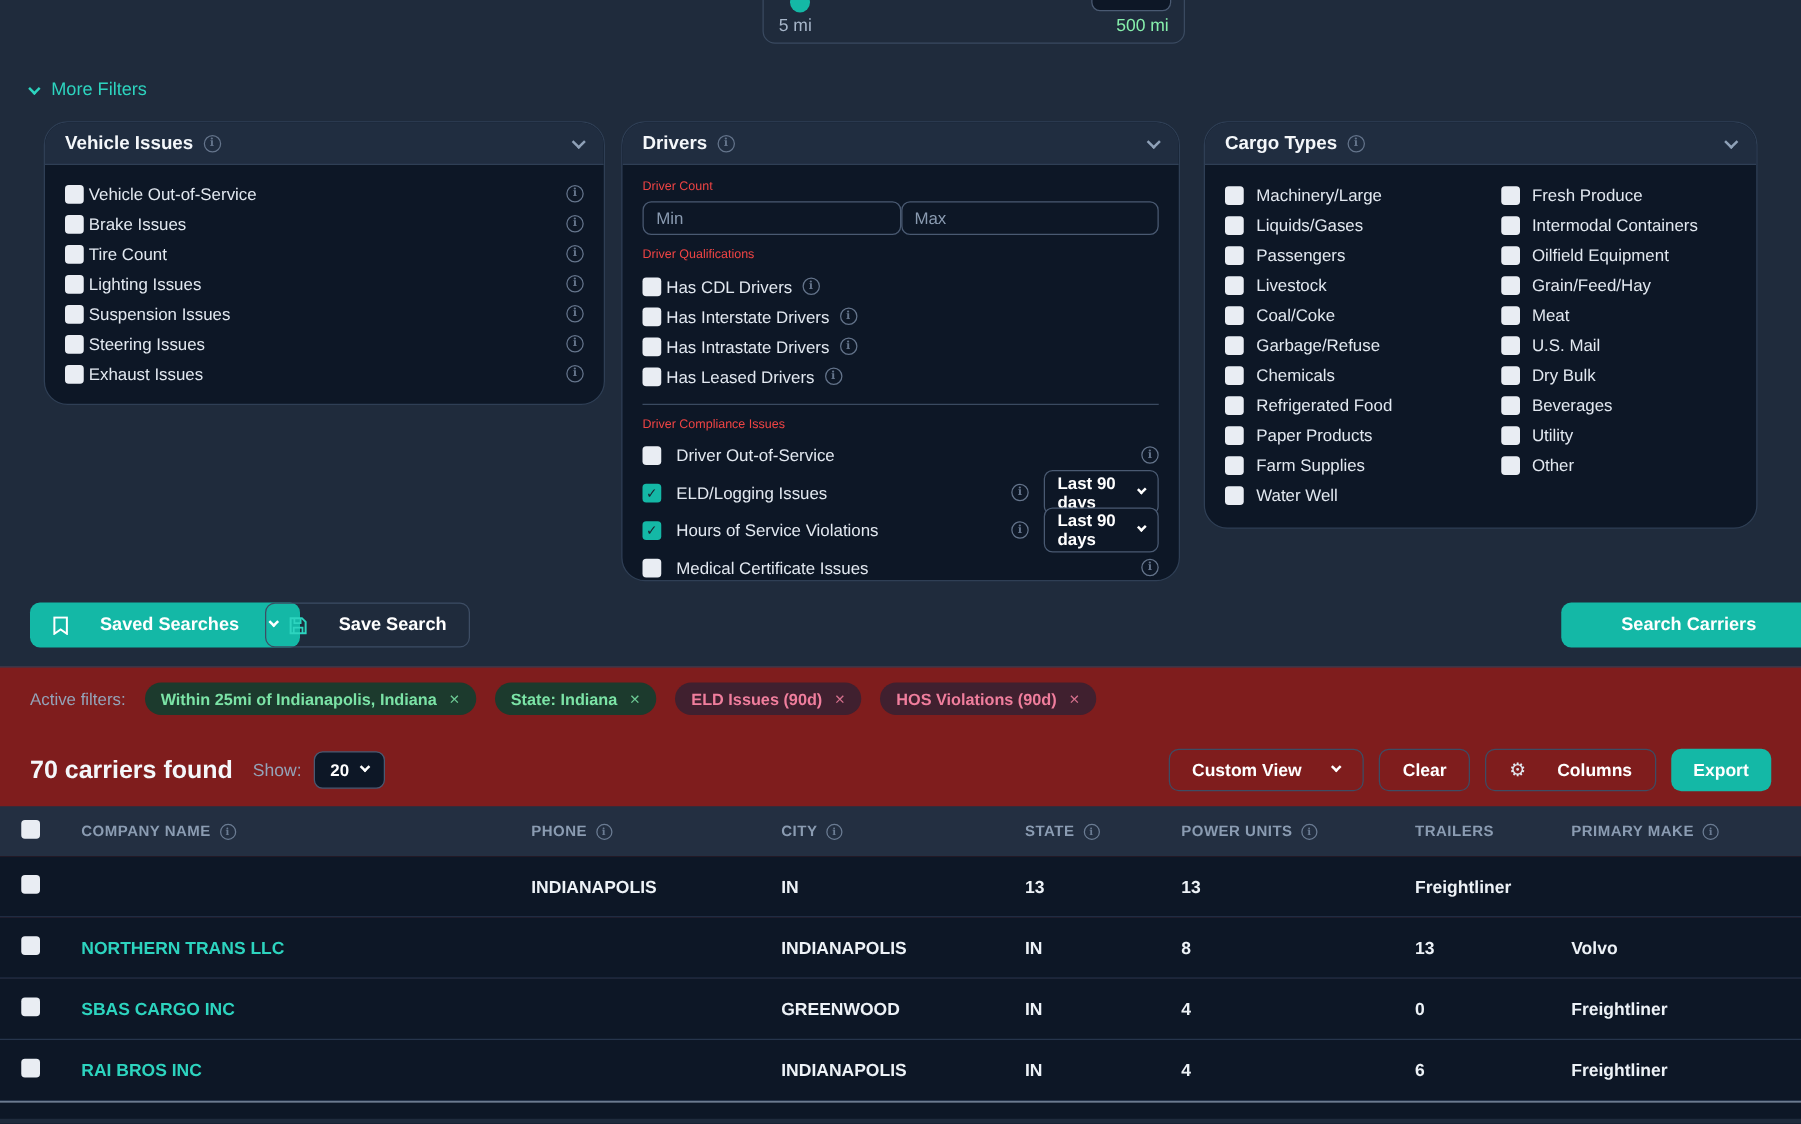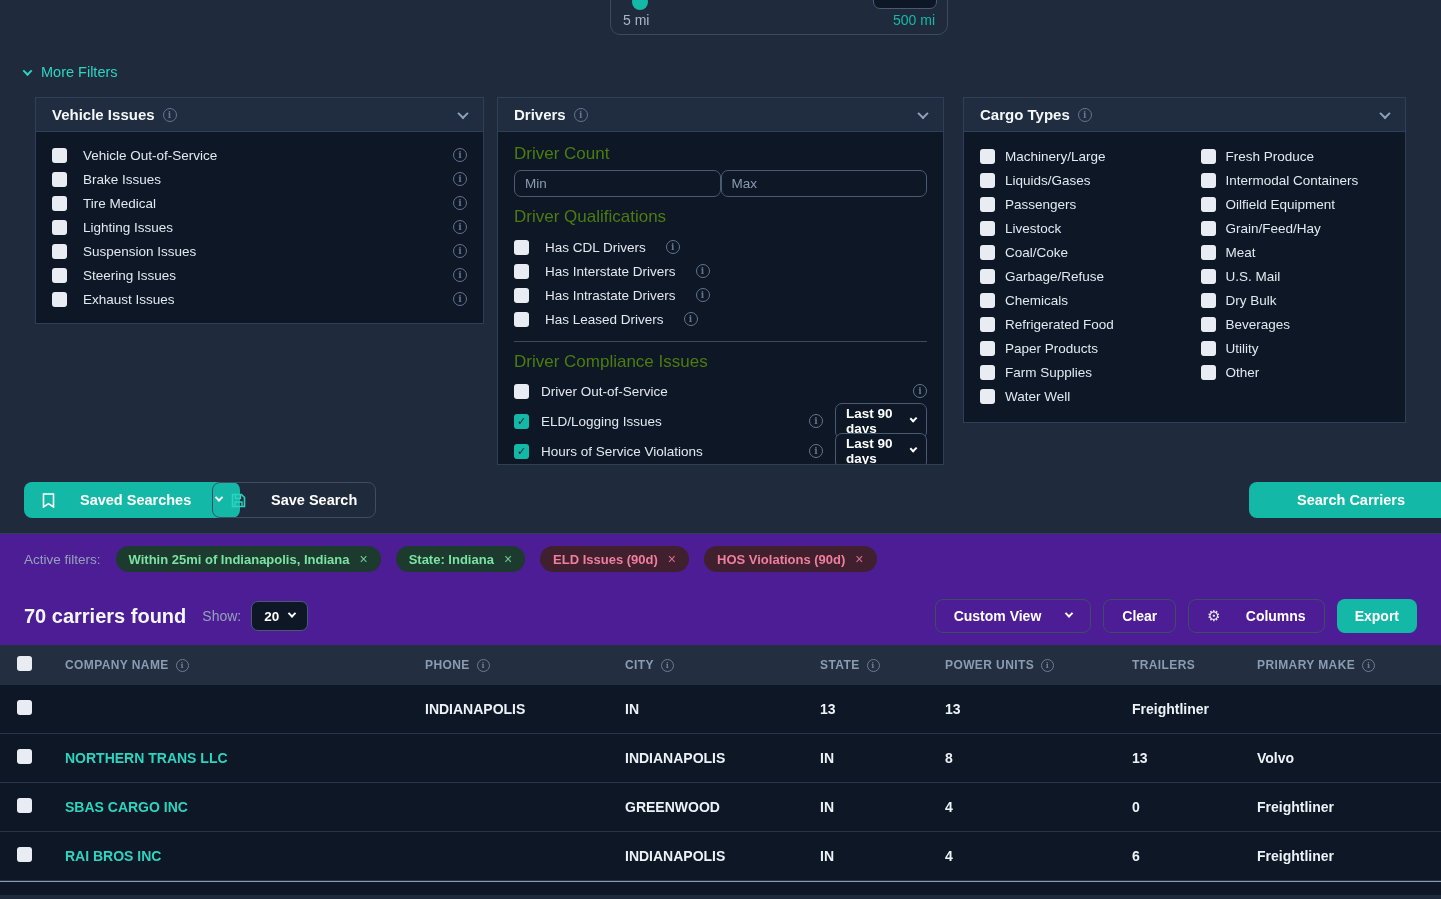--- a/index.html
+++ b/index.html
@@ -18,34 +18,34 @@
   .cb.checked { background:#14B8A6; }
   .cb.checked::after { content:"✓"; color:#1b2430; font-size:11px; font-weight:700; font-family:"DejaVu Sans", sans-serif; }
   .selbox { display:inline-flex; align-items:center; justify-content:space-between; gap:10px; border:1px solid #4A5A72; background:#0D1726; border-radius:7px; padding:2px 10px; color:#fff; font-weight:700; font-size:13.5px; }
   .selbox .chev { width:6px; height:6px; margin-top:-3px; }
 
   
   .slider-panel { position:absolute; left:610px; top:-14px; width:338px; height:49px; border:1px solid #3A4A60; border-radius:10px; background:#1F2B3C; }
   .slider-dot { position:absolute; left:21px; top:7px; width:16px; height:16px; border-radius:50%; background:#14B8A6; }
   .slider-valbox { position:absolute; right:10px; top:-8px; width:64px; height:30px; border:1px solid #4A5A72; border-radius:7px; background:#0D1726; display:flex; align-items:center; justify-content:center; font-weight:700; font-size:14px; }
   .slider-min { position:absolute; left:12px; bottom:6px; color:#A7B6C9; font-size:14px; }
-  .slider-max { position:absolute; right:12px; bottom:6px; color:#14b8a6; font-size:14px; }
+  .slider-max { position:absolute; right:12px; bottom:6px; color:#86efac; font-size:14px; }
 
   
   .more-filters { position:absolute; left:24px; top:64px; display:flex; align-items:center; gap:10px; color:#2DD4BF; font-size:14.5px; font-weight:500; cursor:pointer; }
   .more-filters .chev { width:7px; height:7px; }
 
   
-  .panel { position:absolute; border:1px solid #2F3F55; border-radius:0; background:#0D1726; overflow:hidden; }
+  .panel { position:absolute; border:1px solid #2F3F55; border-radius:19px; background:#0D1726; overflow:hidden; }
   .panel-head { height:34px; background:#202D40; border-bottom:1px solid #2F3F55; display:flex; align-items:center; gap:8px; padding:0 16px; }
   .panel-title { font-size:15px; font-weight:700; color:#F4F7FA; }
   .panel-head .chev { margin-left:auto; color:#8FA1B8; }
-  .chk-row { display:flex; align-items:center; gap:16px; padding:0 16px; height:24px; font-size:13.5px; color:#E2E8F0; }
+  .chk-row { display:flex; align-items:center; gap:4px; padding:0 16px; height:24px; font-size:13.5px; color:#E2E8F0; }
   .chk-row .info { margin-left:auto; }
-  .sub-label { color:#4d7c0f; font-size:17px; padding:0 16px; }
+  .sub-label { color:#ef4444; font-size:10px; padding:0 16px; }
 
   #panel-vehicle { left:35px; top:97px; width:449px; }
   #panel-vehicle .panel-body { padding:11px 0 12px; }
 
   #panel-drivers { left:497px; top:97px; width:447px; height:368px; }
   #panel-drivers .panel-body { padding:12px 0 0; }
   .minmax { display:flex; gap:0; padding:6px 16px 10px; }
   .minmax input { flex:1; height:27px; background:transparent; border:1px solid #4A5A72; border-radius:7px; color:#E2E8F0; font-size:13.5px; padding:0 10px; outline:none; font-family:"Liberation Sans", sans-serif; }
   .minmax input::placeholder { color:#8A9BB1; }
   .divider { border-top:1px solid #3A4A60; margin:10px 16px; }
@@ -61,21 +61,21 @@
   
   .btn { display:inline-flex; align-items:center; justify-content:center; gap:25px; height:36px; border-radius:8px; font-size:14.5px; font-weight:700; color:#fff; cursor:pointer; padding:0 18px; }
   .btn-teal { background:#14B8A6; }
   .btn-outline { border:1px solid #3D4D64; background:transparent; }
   #btn-saved { position:absolute; left:24px; top:482px; }
   #btn-saved .chev { width:6px; height:6px; margin-top:-2px; }
   #btn-save { position:absolute; left:212px; top:482px; }
   #btn-search { position:absolute; left:1249px; top:482px; width:204px; }
 
   
-  .lower { position:absolute; left:0; top:533px; width:1441px; height:258px; background:#4c1d95; border-top:1px solid #2E3D52; }
+  .lower { position:absolute; left:0; top:533px; width:1441px; height:258px; background:#7f1d1d; border-top:1px solid #2E3D52; }
   .filters-bar { display:flex; align-items:center; gap:15px; padding:12px 24px 11px; }
   .filters-label { color:#94A3B8; font-size:13.5px; }
   .chip { display:inline-flex; align-items:center; gap:10px; border-radius:999px; padding:5px 13px; font-size:13px; font-weight:700; }
   .chip .x { cursor:pointer; opacity:.85; font-weight:400; }
   .chip .x::after { content:"×"; font-size:14px; }
   .chip-green { background:#1C3A2D; color:#7BE3A6; }
   .chip-red { background:#40202F; color:#F07E9D; }
 
   
   .results-head { display:flex; align-items:center; padding:14px 24px 0; height:52px; }
@@ -128,21 +128,21 @@
           <span>Vehicle Out-of-Service</span>
           <span class="info"></span>
         </div>
       <div class="chk-row">
           <span class="cb"></span>
           <span>Brake Issues</span>
           <span class="info"></span>
         </div>
       <div class="chk-row">
           <span class="cb"></span>
-          <span>Tire Medical</span>
+          <span>Tire Count</span>
           <span class="info"></span>
         </div>
       <div class="chk-row">
           <span class="cb"></span>
           <span>Lighting Issues</span>
           <span class="info"></span>
         </div>
       <div class="chk-row">
           <span class="cb"></span>
           <span>Suspension Issues</span>

